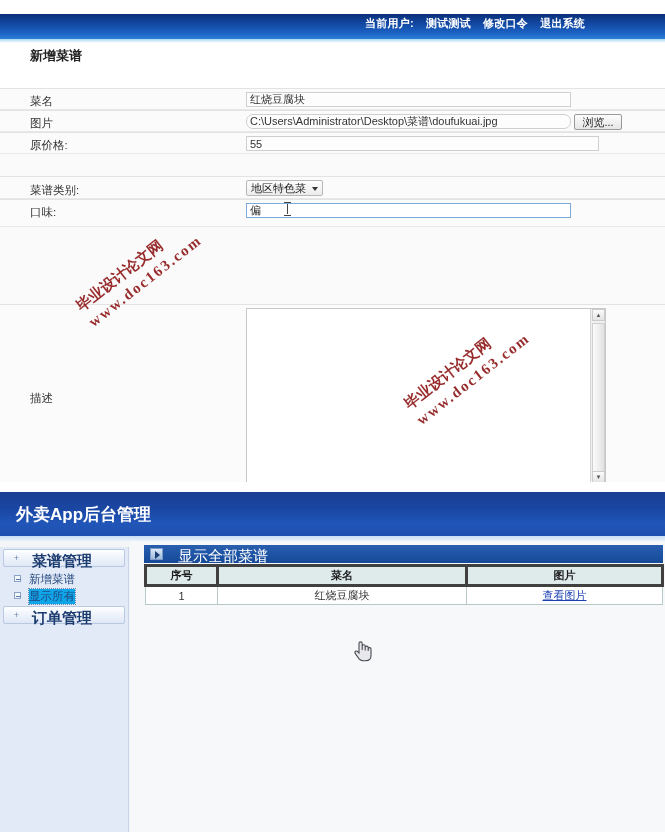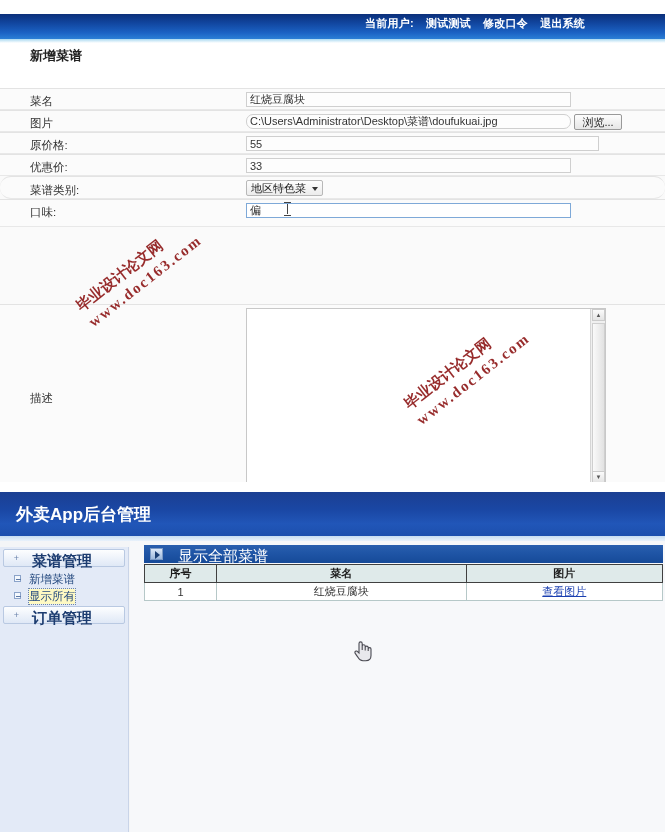--- a/index.html
+++ b/index.html
@@ -173,21 +173,21 @@
     border:1px solid #8ba3c9; background:#f4f8fd;
   }
   .menu-sub .sq:after {
     content:""; position:absolute; left:1px; top:3px; width:5px; height:1px; background:#5d7aa8;
   }
   .menu-sub .stxt {
     position:absolute; left:26px; top:1px;
     font-size:11.5px; color:#24497f;
   }
   .menu-sub.selected .stxt {
-    background:#fef9c3; outline:1px dotted #6b85ab;
+    background:#0ea5e9; outline:1px dotted #6b85ab;
   }
 
   .content {
     position:absolute; left:130px; top:49px; width:535px; height:291px;
     background:#f7f8fa;
   }
   .panel-head {
     position:absolute; left:14px; top:4px; width:519px; height:18px;
     background: linear-gradient(to bottom,#2a5fae 0%, #1f55a6 45%, #164a98 100%);
   }
@@ -205,21 +205,21 @@
     position:absolute; left:34px; top:2px;
     font-size:15px; color:#ffffff;
   }
   .tbl {
     position:absolute; left:14px; top:23px; width:519px;
     border-collapse:collapse;
     table-layout:fixed;
   }
   .tbl th {
     background:#dfeaea;
-    border:1px solid #404040;
+    border:3px solid #404040;
     height:18px;
     font-size:11px; font-weight:bold; color:#1d1d1d;
     text-align:center;
   }
   .tbl td {
     background:#ffffff;
     border:1px solid #b6c8c8;
     height:17px;
     font-size:11px; color:#333;
     text-align:center;
@@ -282,26 +282,22 @@
         <div class="flabel" style="top:5px;">图片</div>
         <input class="ftext fpath" style="left: 246px; top: 3px; width: 325px; border-radius: 7px;" type="text" value="C:\Users\Administrator\Desktop\菜谱\doufukuai.jpg">
         <div class="browse-btn" style="left:574px; top:3px;">浏览...</div>
       </div>
 
       <div class="frow" style="top:44px;height:22px;">
         <div class="flabel" style="top:5px;">原价格:</div>
         <input class="ftext" style="left: 246px; top: 3px; width: 353px;" type="text" value="55">
       </div>
 
-      <div class="frow" style="top:66px;height:22px;">
-        <div class="flabel" style="top:5px;">优惠价:</div>
-        <input class="ftext" style="left: 246px; top: 3px; width: 325px;" type="text" value="33">
-      </div>
-
-      <div class="frow" style="top:88px;height:23px;border-radius:11px;">
+
+      <div class="frow" style="top:88px;height:23px;">
         <div class="flabel" style="top:6px;">菜谱类别:</div>
         <div class="fselect" style="left:246px; top:3px;">
           <span>地区特色菜</span>
           <span class="caret"></span>
         </div>
       </div>
 
       <div class="frow" style="top:111px;height:28px;">
         <div class="flabel" style="top:5px;">口味:</div>
         <input class="ftext focused" style="left: 246px; top: 3px; width: 325px;" type="text" value="偏">

